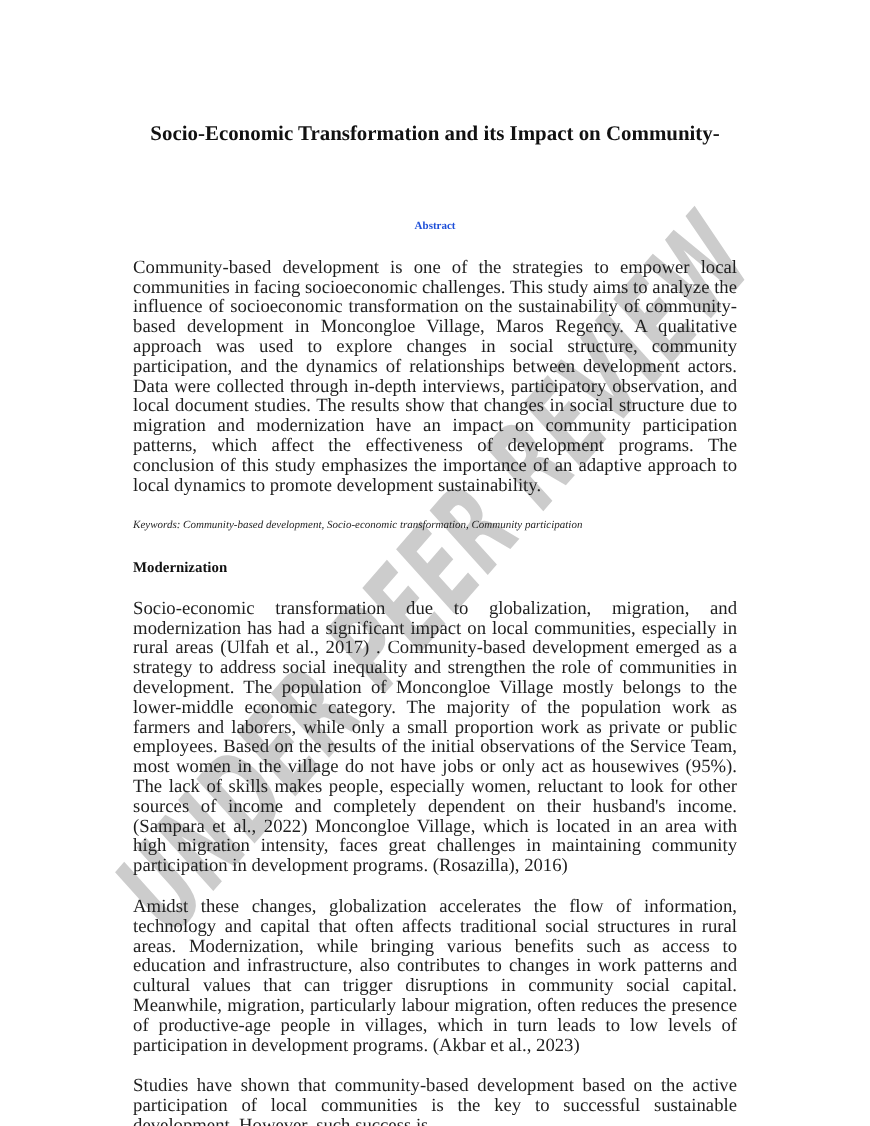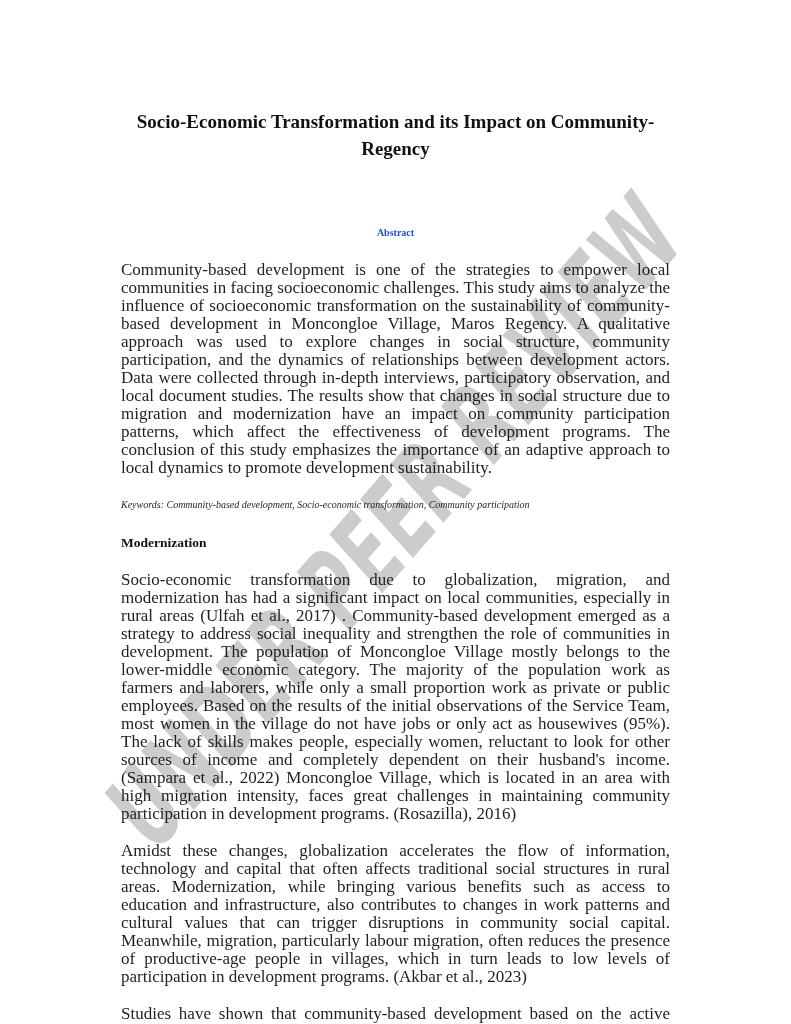--- a/index.html
+++ b/index.html
@@ -89,21 +89,20 @@
 </style>
 </head>
 <body>
 
 <div class="watermark">UNDER PEER REVIEW</div>
 
 <div class="page">
 
   <h1 class="title">
     <span>Socio-Economic Transformation and its Impact on Community-</span>
-    <span>Regency</span>
   </h1>
 
   <h2 class="abstract-heading">Abstract</h2>
 
   <p class="body-text">Community-based development is one of the strategies to empower local communities in facing socioeconomic challenges. This study aims to analyze the influence of socioeconomic transformation on the sustainability of community-based development in Moncongloe Village, Maros Regency. A qualitative approach was used to explore changes in social structure, community participation, and the dynamics of relationships between development actors. Data were collected through in-depth interviews, participatory observation, and local document studies. The results show that changes in social structure due to migration and modernization have an impact on community participation patterns, which affect the effectiveness of development programs. The conclusion of this study emphasizes the importance of an adaptive approach to local dynamics to promote development sustainability.</p>
 
   <p class="keywords">Keywords: Community-based development, Socio-economic transformation, Community participation</p>
 
   <h3 class="section-heading">Modernization</h3>
 

